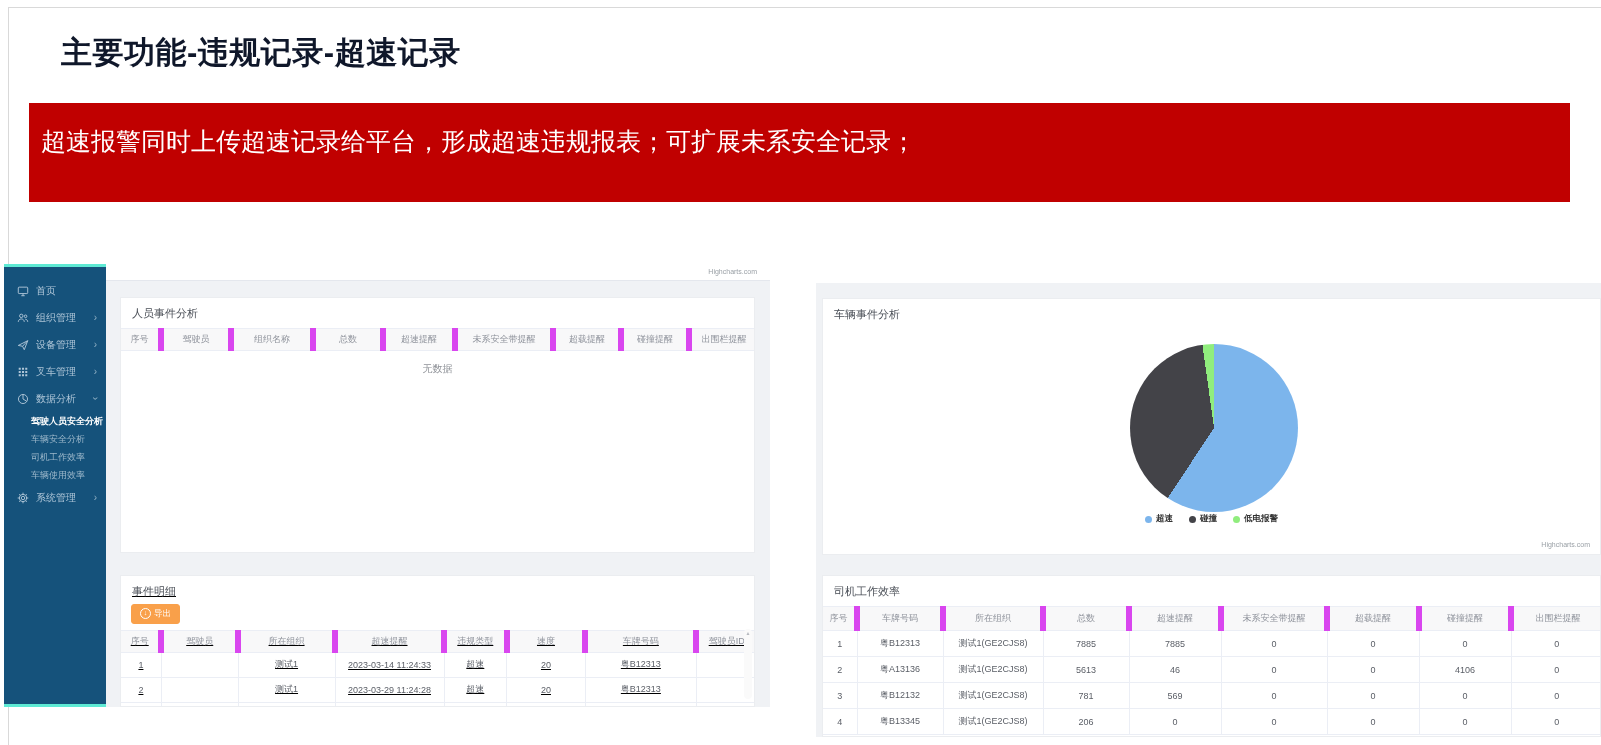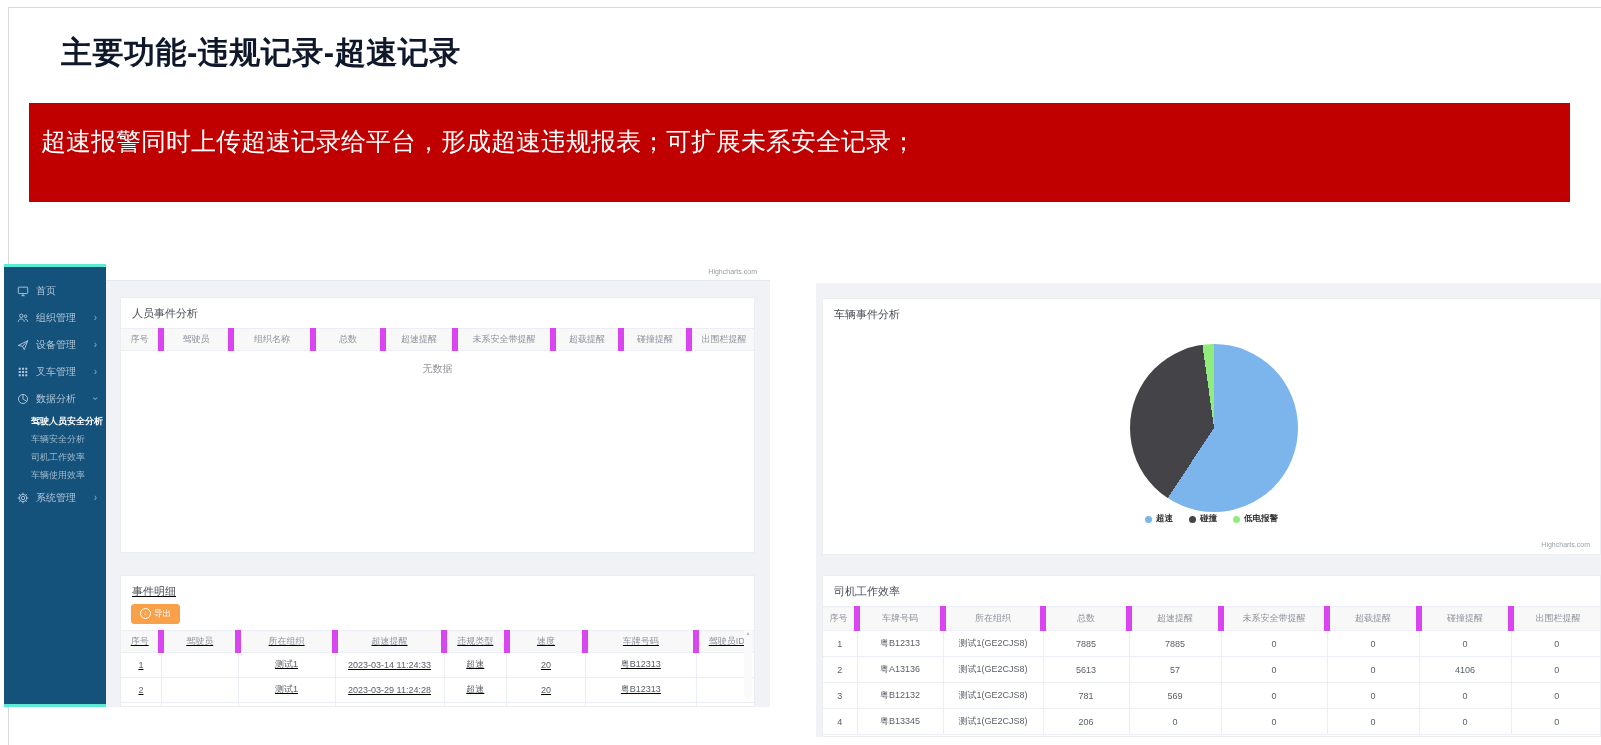--- a/index.html
+++ b/index.html
@@ -318,21 +318,21 @@
             <td>0</td>
             <td>0</td>
             <td>0</td>
             <td>0</td>
           </tr>
           <tr>
             <td>2</td>
             <td>粤A13136</td>
             <td>测试1(GE2CJS8)</td>
             <td>5613</td>
-            <td>57</td>
+            <td>46</td>
             <td>0</td>
             <td>0</td>
             <td>4106</td>
             <td>0</td>
           </tr>
           <tr>
             <td>3</td>
             <td>粤B12132</td>
             <td>测试1(GE2CJS8)</td>
             <td>781</td>

